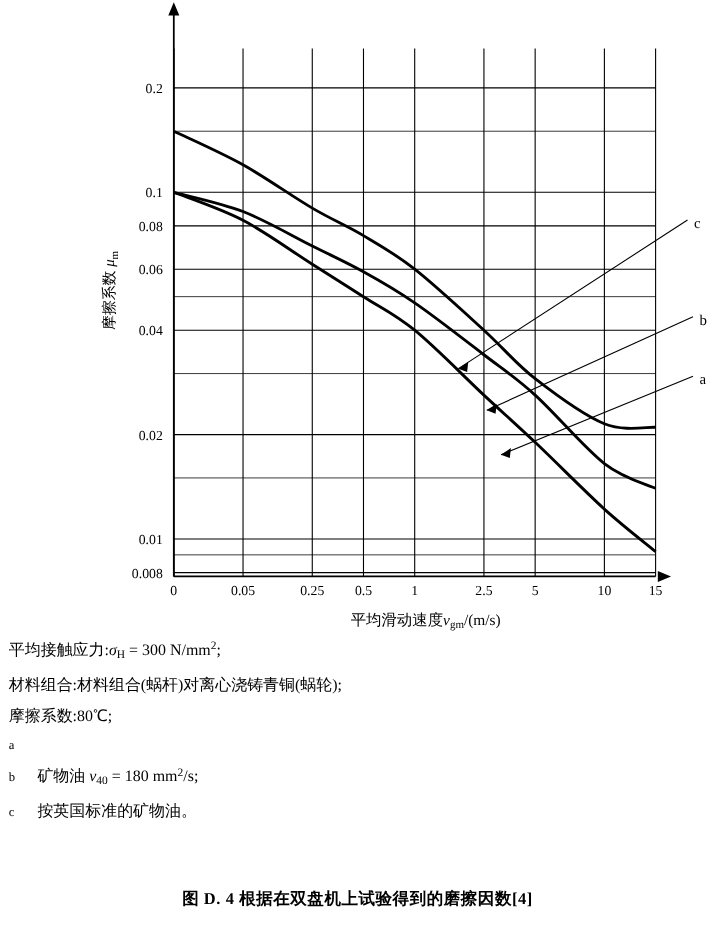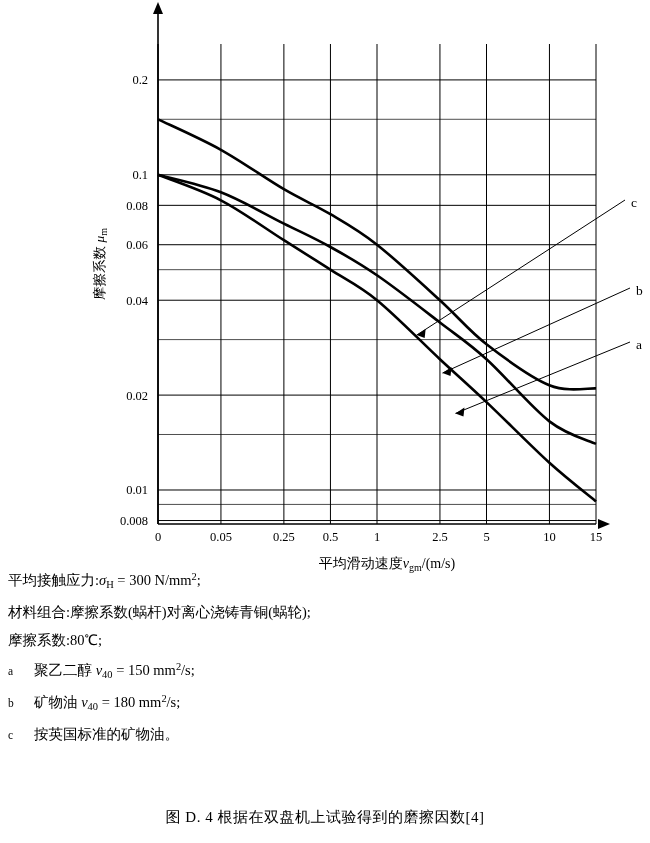--- a/index.html
+++ b/index.html
@@ -27,21 +27,21 @@
   }
   .notes {
     position: absolute;
     left: 8px;
     top: 572px;
     width: 634px;
     font-size: 14.5px;
     line-height: 1.0;
   }
   .note-line {
-    margin: 0 0 14px 0;
+    margin: 11px 0 14px 0;
     white-space: nowrap;
   }
   .note-item {
     display: flex;
     align-items: baseline;
     margin: 0 0 14px 0;
     white-space: nowrap;
   }
   .note-key {
     display: inline-block;
@@ -59,21 +59,21 @@
   .ital {
     font-style: italic;
   }
   .caption {
     position: absolute;
     left: 0;
     top: 808px;
     width: 650px;
     text-align: center;
     font-size: 15px;
-    font-weight: normal;
+    font-weight: bold;
     letter-spacing: 0.5px;
   }
 </style>
 </head>
 <body>
 
 <div id="chart-wrap">
     <svg width="650" height="580" class="plot">
       <line x1="158" y1="44" x2="158" y2="524" stroke="#000" stroke-width="1.4"></line>
       <line x1="220.94094488188978" y1="44" x2="220.94094488188978" y2="524" stroke="#000" stroke-width="1"></line>
@@ -130,25 +130,24 @@
       <line x1="630" y1="342" x2="455.46062992125985" y2="413.38524843159377" stroke="#000" stroke-width="1"></line>
       <polygon points="455.46062992125985,413.38524843159377 464.46062992125985,407.38524843159377 463.46062992125985,416.38524843159377" fill="#000"></polygon>
       <text x="636" y="349" font-size="13.5" font-family="'Liberation Serif', serif" fill="#000">a</text>
       <text x="387" y="568" text-anchor="middle" font-size="14" font-family="'Liberation Serif', serif" fill="#000">平均滑动速度<tspan font-style="italic">v</tspan><tspan font-size="10" dy="3">gm</tspan><tspan dy="-3">/(m/s)</tspan></text>
       <text x="0" y="0" text-anchor="middle" font-size="13.5" font-family="'Liberation Serif', serif" fill="#000" transform="translate(104,264) rotate(-90)">摩擦系数 <tspan font-style="italic">μ</tspan><tspan font-size="10" dy="3">m</tspan></text>
     </svg>
   </div>
 
 <div class="notes">
   <div class="note-line">平均接触应力:<span class="ital">σ</span><span class="sub">H</span> = 300 N/mm<span style="font-size:0.72em;vertical-align:0.5em;">2</span>;</div>
-  <div class="note-line">材料组合:摩擦系数(蜗杆)对离心浇铸青铜(蜗轮);</div>
+  <div class="note-line">材料组合:材料组合(蜗杆)对离心浇铸青铜(蜗轮);</div>
   <div class="note-line">摩擦系数:80℃;</div>
   <div class="note-item">
     <span class="note-key">a</span>
-    <span class="note-val">聚乙二醇 <span class="ital">ν</span><span class="sub">40</span> = 150 mm<span style="font-size:0.72em;vertical-align:0.5em;">2</span>/s;</span>
   </div>
   <div class="note-item">
     <span class="note-key">b</span>
     <span class="note-val">矿物油 <span class="ital">ν</span><span class="sub">40</span> = 180 mm<span style="font-size:0.72em;vertical-align:0.5em;">2</span>/s;</span>
   </div>
   <div class="note-item">
     <span class="note-key">c</span>
     <span class="note-val">按英国标准的矿物油。</span>
   </div>
 </div>

